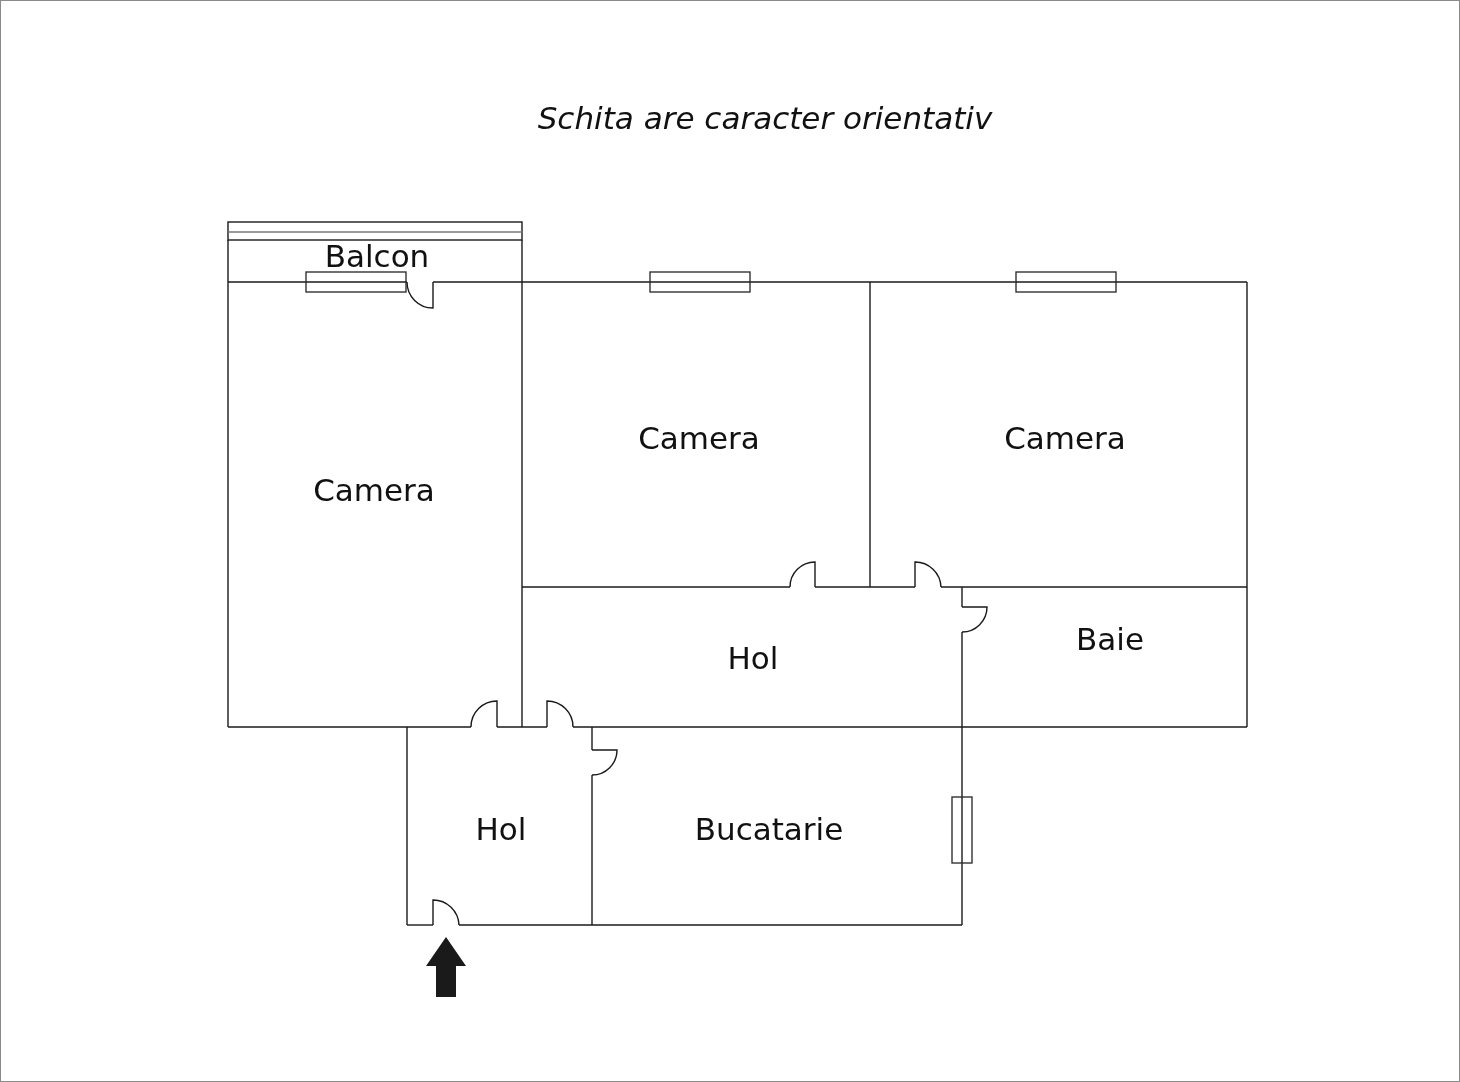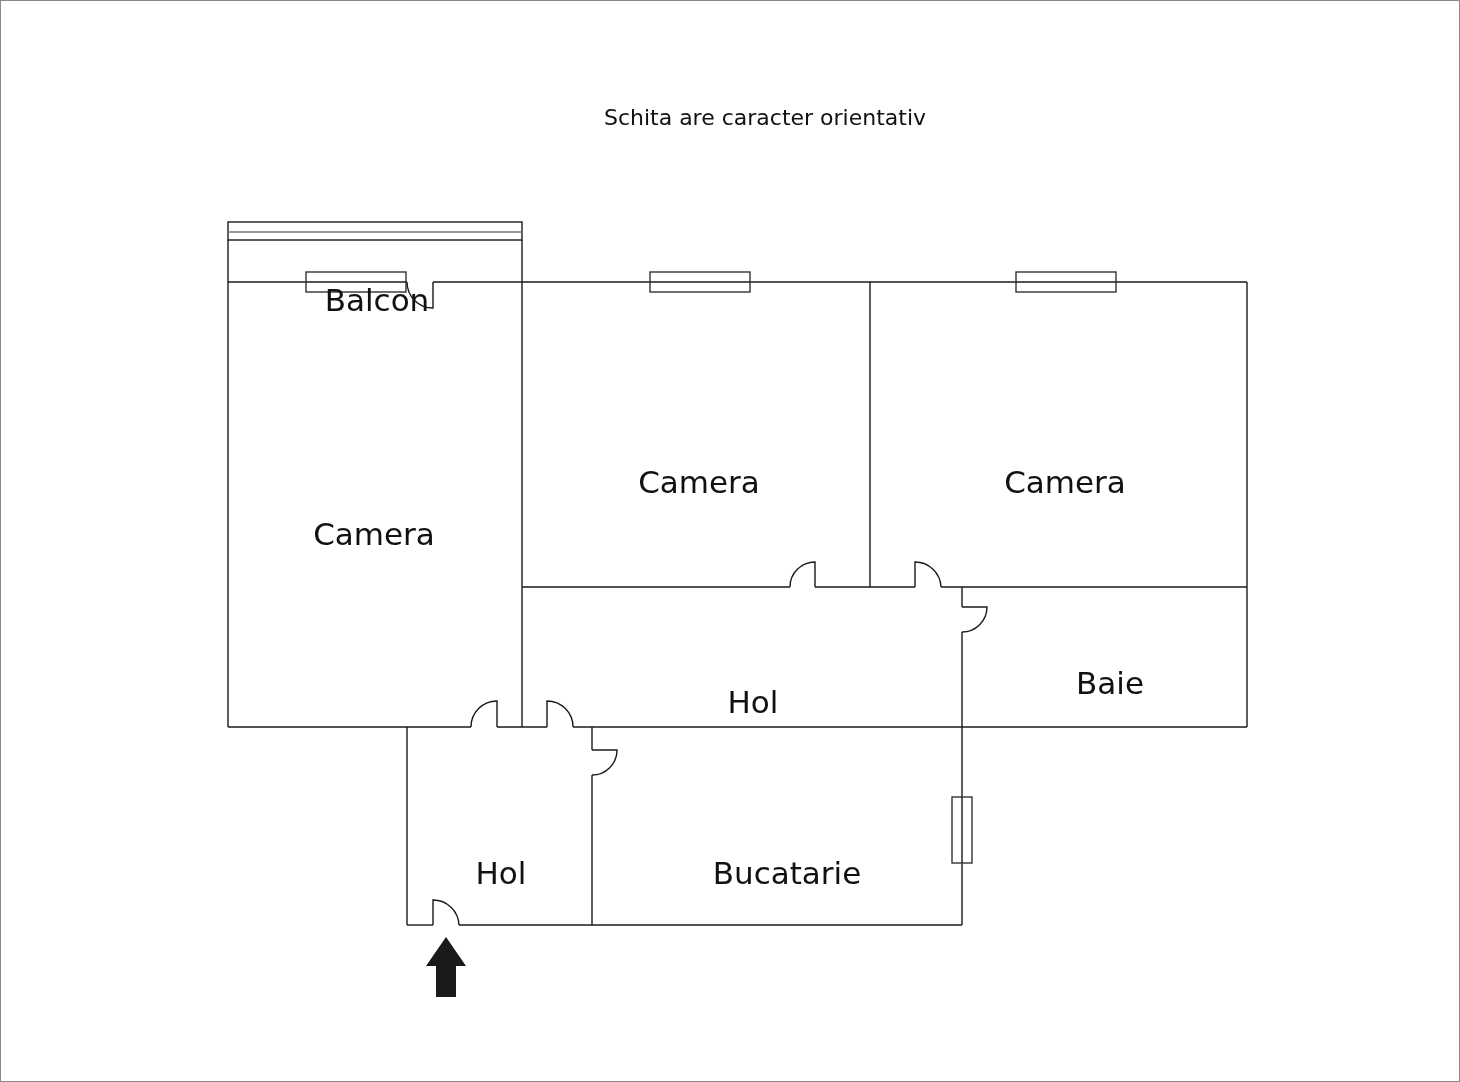--- a/index.html
+++ b/index.html
@@ -8,26 +8,26 @@
       position: absolute; left: 0; top: 0; width: 1458px; height: 1080px;
       border: 1px solid #8a8a8a; box-sizing: content-box;
     }
     svg { position: absolute; left: 0; top: 0; }
     .wall { stroke: #1a1a1a; stroke-width: 1.4; fill: none; }
     .win { stroke: #333; stroke-width: 1.4; fill: #fff; }
     .door { stroke: #1a1a1a; stroke-width: 1.4; fill: none; }
     .label {
       position: absolute; font-family: "DejaVu Sans", sans-serif;
       color: #111; font-size: 31px; white-space: nowrap;
-      transform: translate(-50%, -50%); line-height: 1; margin-top: 44px;
+      transform: translate(-50%, -50%); line-height: 1;
     }
     .title {
       position: absolute; left: 765px; top: 118px;
-      font-family: "DejaVu Sans", sans-serif; font-size: 22px; color: #111;
-      transform: translate(-50%, -50%); white-space: nowrap; line-height: 1;
+      font-family: "DejaVu Sans", sans-serif; font-size: 31px; color: #111;
+      transform: translate(-50%, -50%); white-space: nowrap; line-height: 1; font-style: italic;
     }
   </style>
 </head>
 <body>
 
 <div class="frame"></div>
 
 <div class="title">Schita are caracter orientativ</div>
 
 <svg width="1460" height="1082" viewBox="0 0 1460 1082">
@@ -104,13 +104,13 @@
   </g>
 </svg>
 
 <div class="label" style="left:377px;top:256px">Balcon</div>
 <div class="label" style="left:374px;top:490px">Camera</div>
 <div class="label" style="left:699px;top:438px">Camera</div>
 <div class="label" style="left:1065px;top:438px">Camera</div>
 <div class="label" style="left:753px;top:658px">Hol</div>
 <div class="label" style="left:1110px;top:639px">Baie</div>
 <div class="label" style="left:501px;top:829px">Hol</div>
-<div class="label" style="left:787px;top:829px">Bucatarie</div>
+<div class="label" style="left:769px;top:829px">Bucatarie</div>
 
 </body></html>

